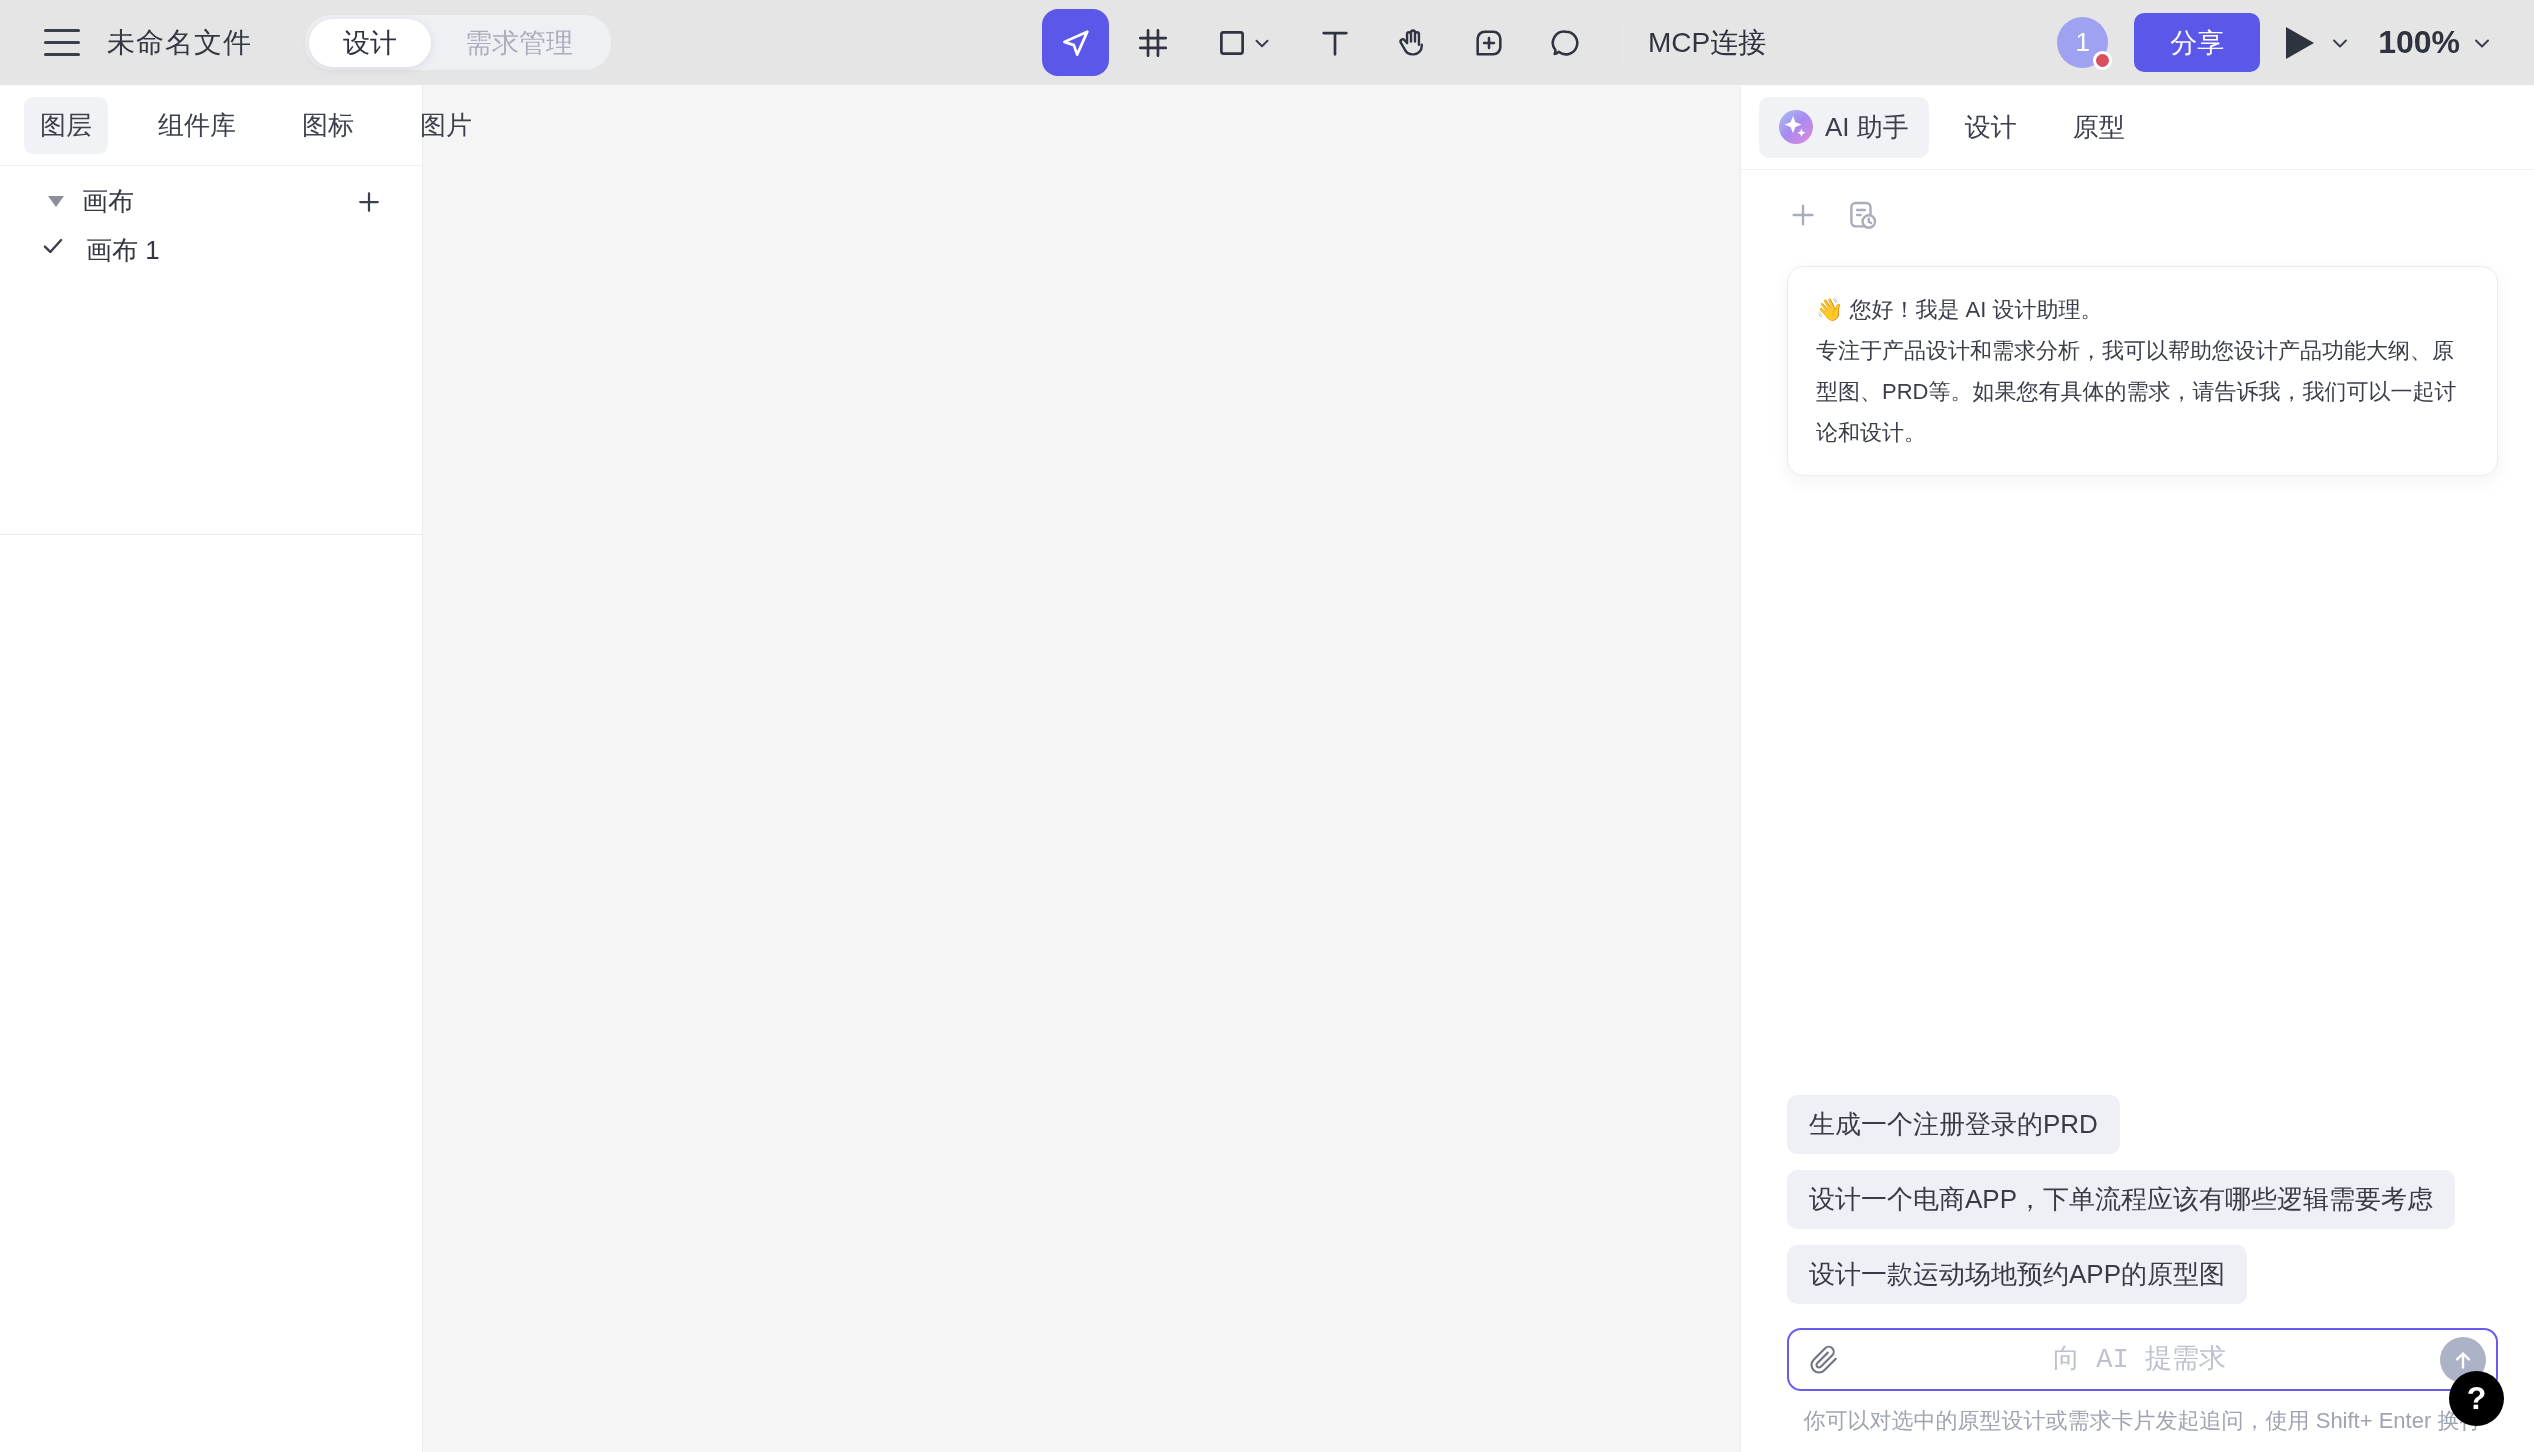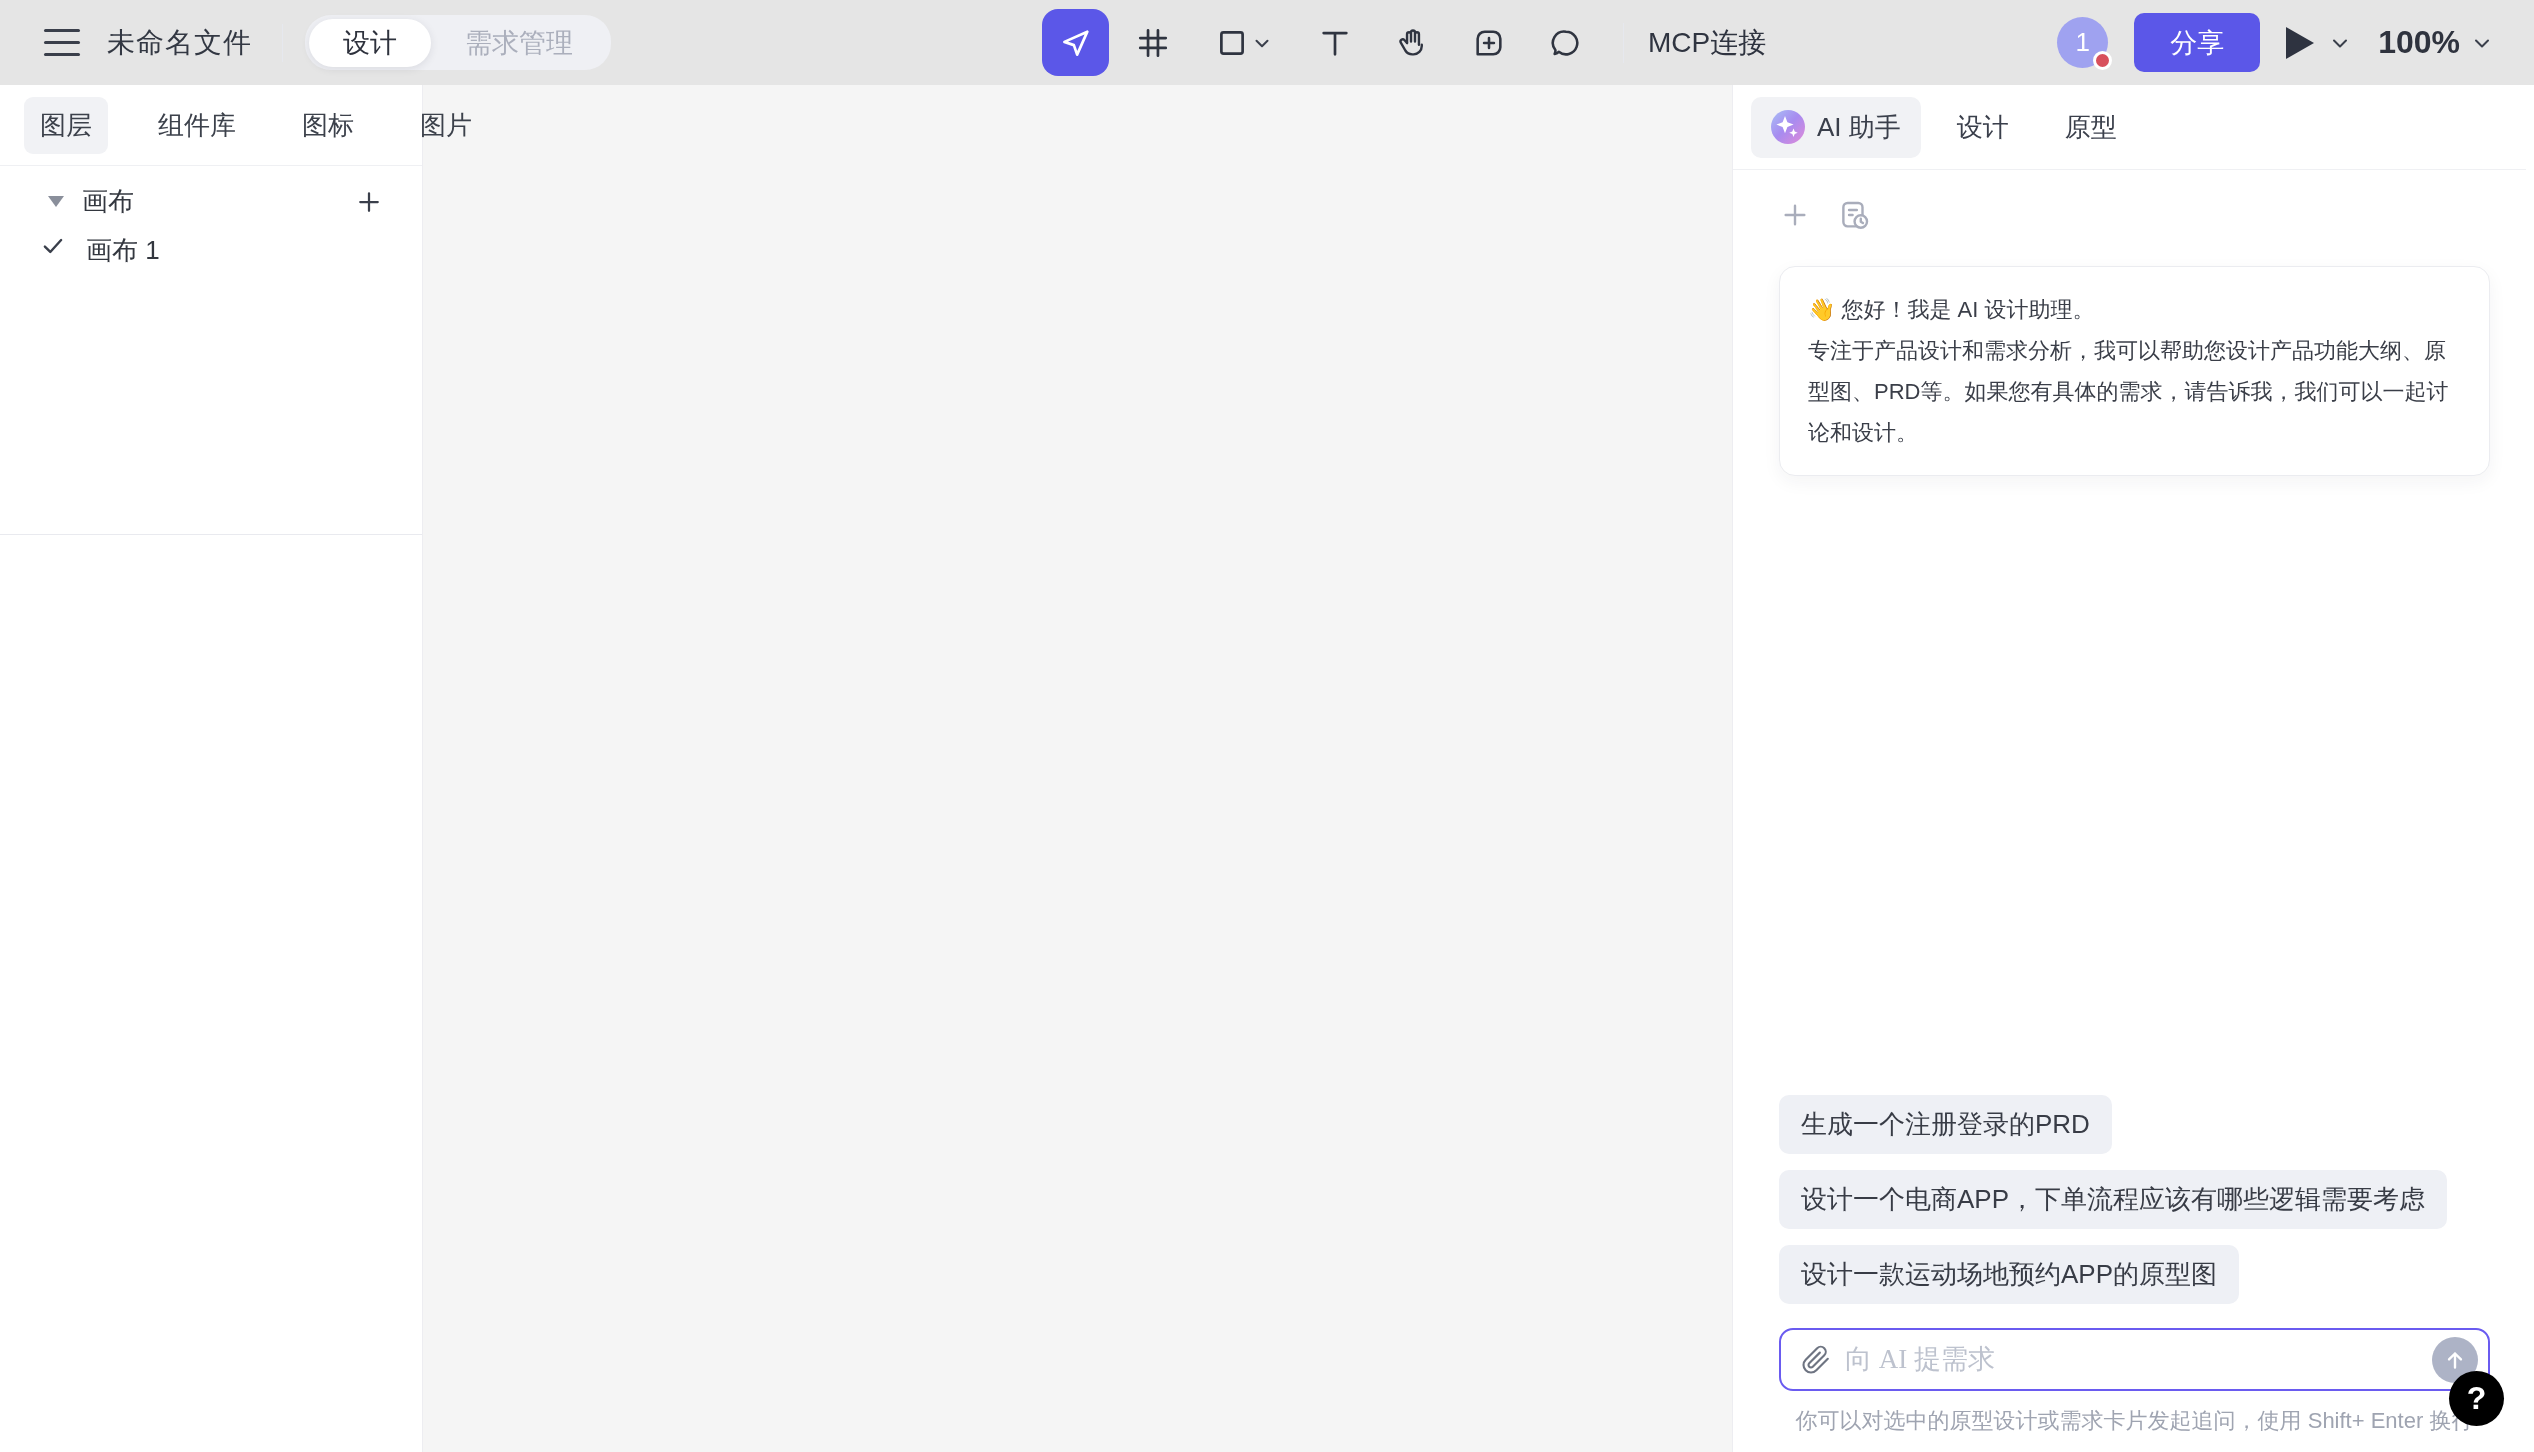--- a/index.html
+++ b/index.html
@@ -70,21 +70,21 @@
   .sb-item-label { margin-left:20px; color:#33373f; }
   .sb-divider { position:absolute; left:0; right:0; top:449px; height:1px; background:#e9eaef; }
 
   
   .canvas {
     position:absolute; top:85px; left:423px; right:794px; bottom:0; background:#f5f5f5;
   }
 
   
   .rpanel {
-    position:absolute; top:85px; right:8px; bottom:0; width:794px; background:#ffffff;
+    position:absolute; top:85px; right:0; bottom:0; width:794px; background:#ffffff;
     border-left:1px solid #ededf1; display:flex; flex-direction:column; z-index:2;
   }
   .rp-tabs { height:85px; flex:none; display:flex; align-items:center; gap:16px; padding:0 18px; border-bottom:1px solid #eff0f3; }
   .rp-tab { display:flex; align-items:center; gap:12px; color:#3a3f4b; cursor:pointer; padding:13px 20px; border-radius:10px; white-space:nowrap; }
   .rp-tab.active { background:#f1f2f5; }
   .ai-orb { width:34px; height:34px; border-radius:50%; position:relative;
     background:linear-gradient(135deg,#a9c0f6 0%,#a78bf0 48%,#e18ad8 100%); }
   .ai-orb svg { position:absolute; inset:0; }
 
   .rp-content { flex:1; display:flex; flex-direction:column; padding:28px 36px 16px 46px; min-height:0; }
@@ -101,21 +101,21 @@
   .rp-spacer { flex:1; }
 
   .chips { display:flex; flex-direction:column; align-items:flex-start; gap:16px;text-align:right; }
   .chip { background:#eef0f5; border-radius:10px; padding:12px 22px; color:#383c46; cursor:pointer; white-space:nowrap; }
 
   .ask-box {
     margin-top:24px; flex:none; height:63px; border:2px solid #6a5bf0; border-radius:14px;
     display:flex; align-items:center; padding:0 10px 0 20px; gap:14px; background:#ffffff;
   }
   .ask-box input {
-    flex:1; border:none; outline:none; font-size:27px; color:#a16207; font-family:Liberation Serif, serif; background:transparent;
+    flex:1; border:none; outline:none; font-size:27px; color:#a16207; font-family:Liberation Mono, monospace; background:transparent;text-align:center;
   }
   .ask-box input::placeholder { color:#bdc2ce; }
   .clip { color:#6e7482; }
   .send-btn { width:46px; height:46px; border-radius:50%; background:#adb3c6; border:none; display:flex;
     align-items:center; justify-content:center; cursor:pointer; flex:none; }
 
   .hint { margin-top:15px; text-align:center; font-size:22px; color:#9fa4b1; }
 
   .help-fab {
     position:absolute; right:30px; bottom:26px; width:55px; height:55px; border-radius:50%;

